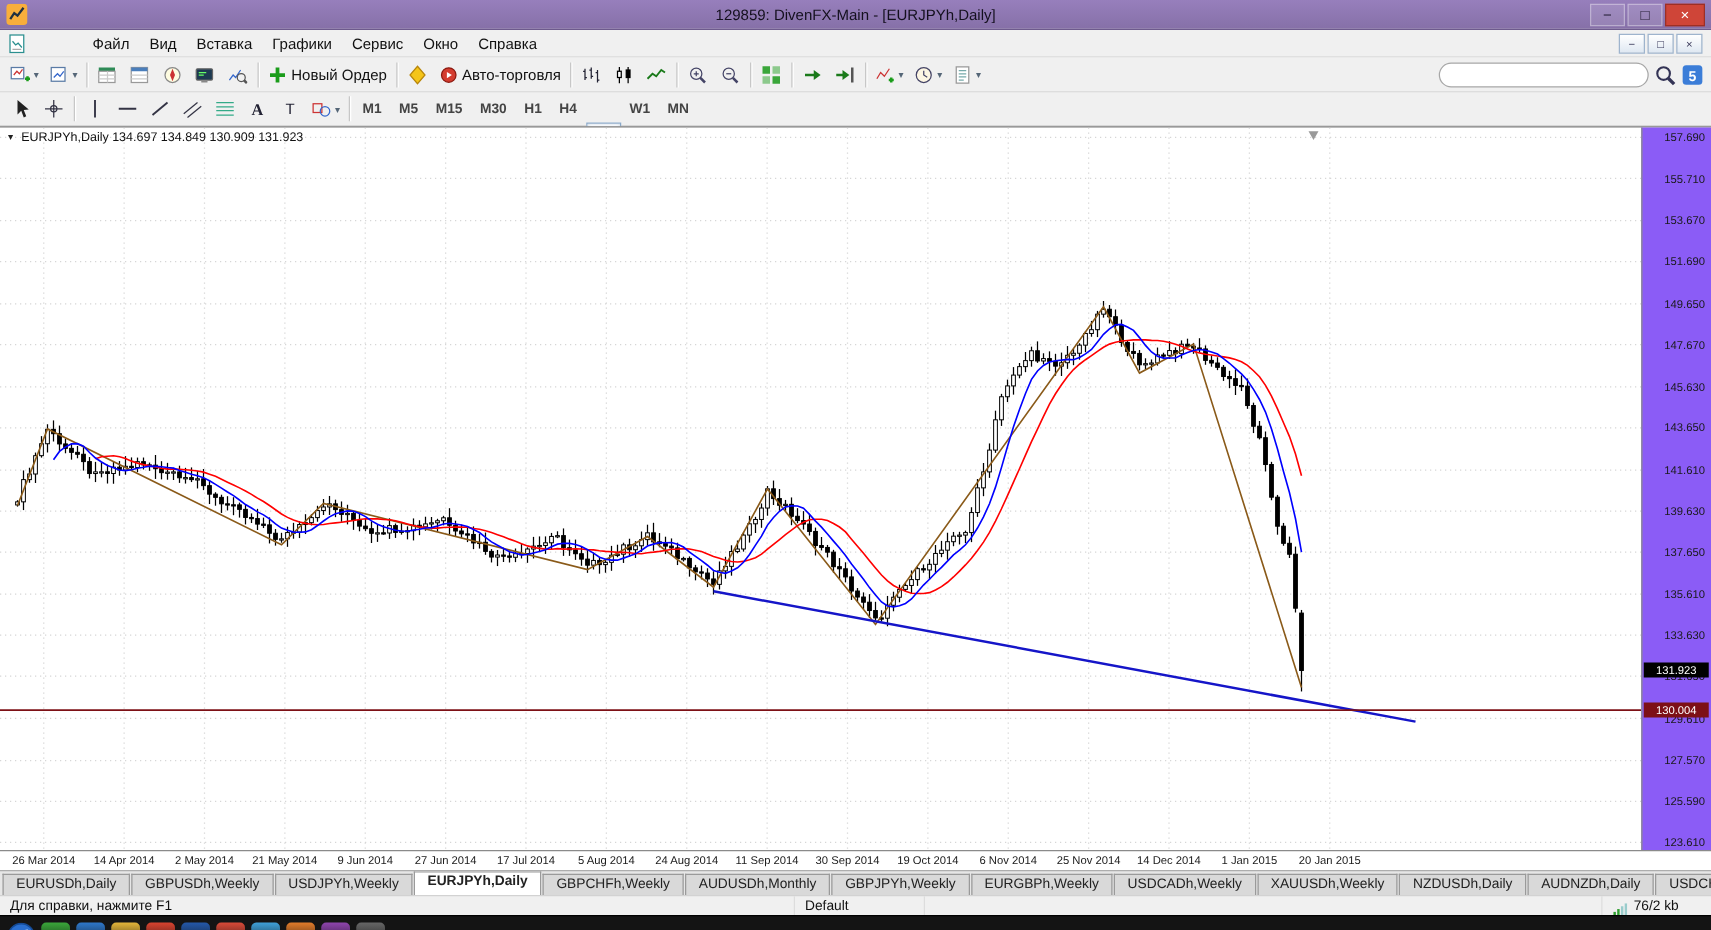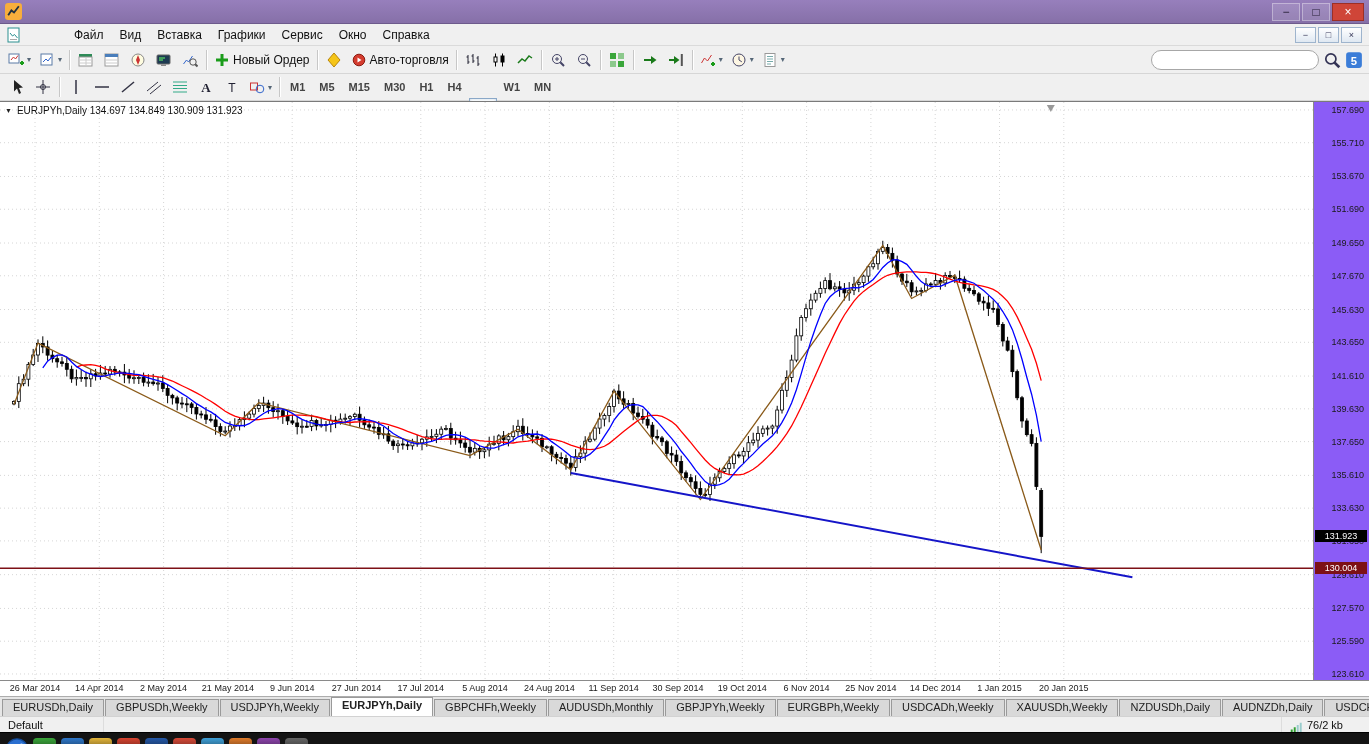--- a/index.html
+++ b/index.html
@@ -90,20 +90,21 @@
   #tb-clock { font-size:10px; color:#f0f0f0; margin-top:3px; padding-right:4px; }
 </style>
 </head>
 <body>
 
 <div id="titlebar">
   <span id="app-icon"><svg viewBox="0 0 16 16">
         <rect width="16" height="16" rx="3" fill="#f8ae3c"></rect>
         <path d="M3 11.5l3-4.5 2.5 2 4.5-6" stroke="#203040" stroke-width="1.7" fill="none"></path>
       </svg></span>
+  <span class="title-text">129859: DivenFX-Main - [EURJPYh,Daily]</span>
   <div class="win-controls">
     <span class="win-btn">−</span>
     <span class="win-btn">□</span>
     <span class="win-btn close">×</span>
   </div>
 </div>
 
 <div id="menubar">
   <span id="doc-icon"><svg viewBox="0 0 16 16">
         <rect x="2" y="1" width="11" height="14" fill="#fff" stroke="#2a8f8f"></rect>
@@ -966,20 +967,23 @@
     <span class="tab">GBPJPYh,Weekly</span>
     <span class="tab">EURGBPh,Weekly</span>
     <span class="tab">USDCADh,Weekly</span>
     <span class="tab">XAUUSDh,Weekly</span>
     <span class="tab">NZDUSDh,Daily</span>
     <span class="tab">AUDNZDh,Daily</span>
     <span class="tab">USDCHFh,We</span>
   </div>
 
 <div id="statusbar">
+  <div class="status-cell" id="status-help">
+    <span>Для справки, нажмите F1</span>
+  </div>
   <div class="status-cell" id="status-profile">
     <span>Default</span>
   </div>
   <div class="status-spacer"></div>
   <div class="status-cell" id="status-traffic">
     <span class="mini-btn" id="signal-icon" style="width:12px;height:12px;">
         <svg viewBox="0 0 16 16">
           <rect x="1" y="10" width="2.6" height="5" fill="#2f9e2f"></rect>
           <rect x="5" y="7" width="2.6" height="8" fill="#2f9e2f"></rect>
           <rect x="9" y="4" width="2.6" height="11" fill="#9cc"></rect>

